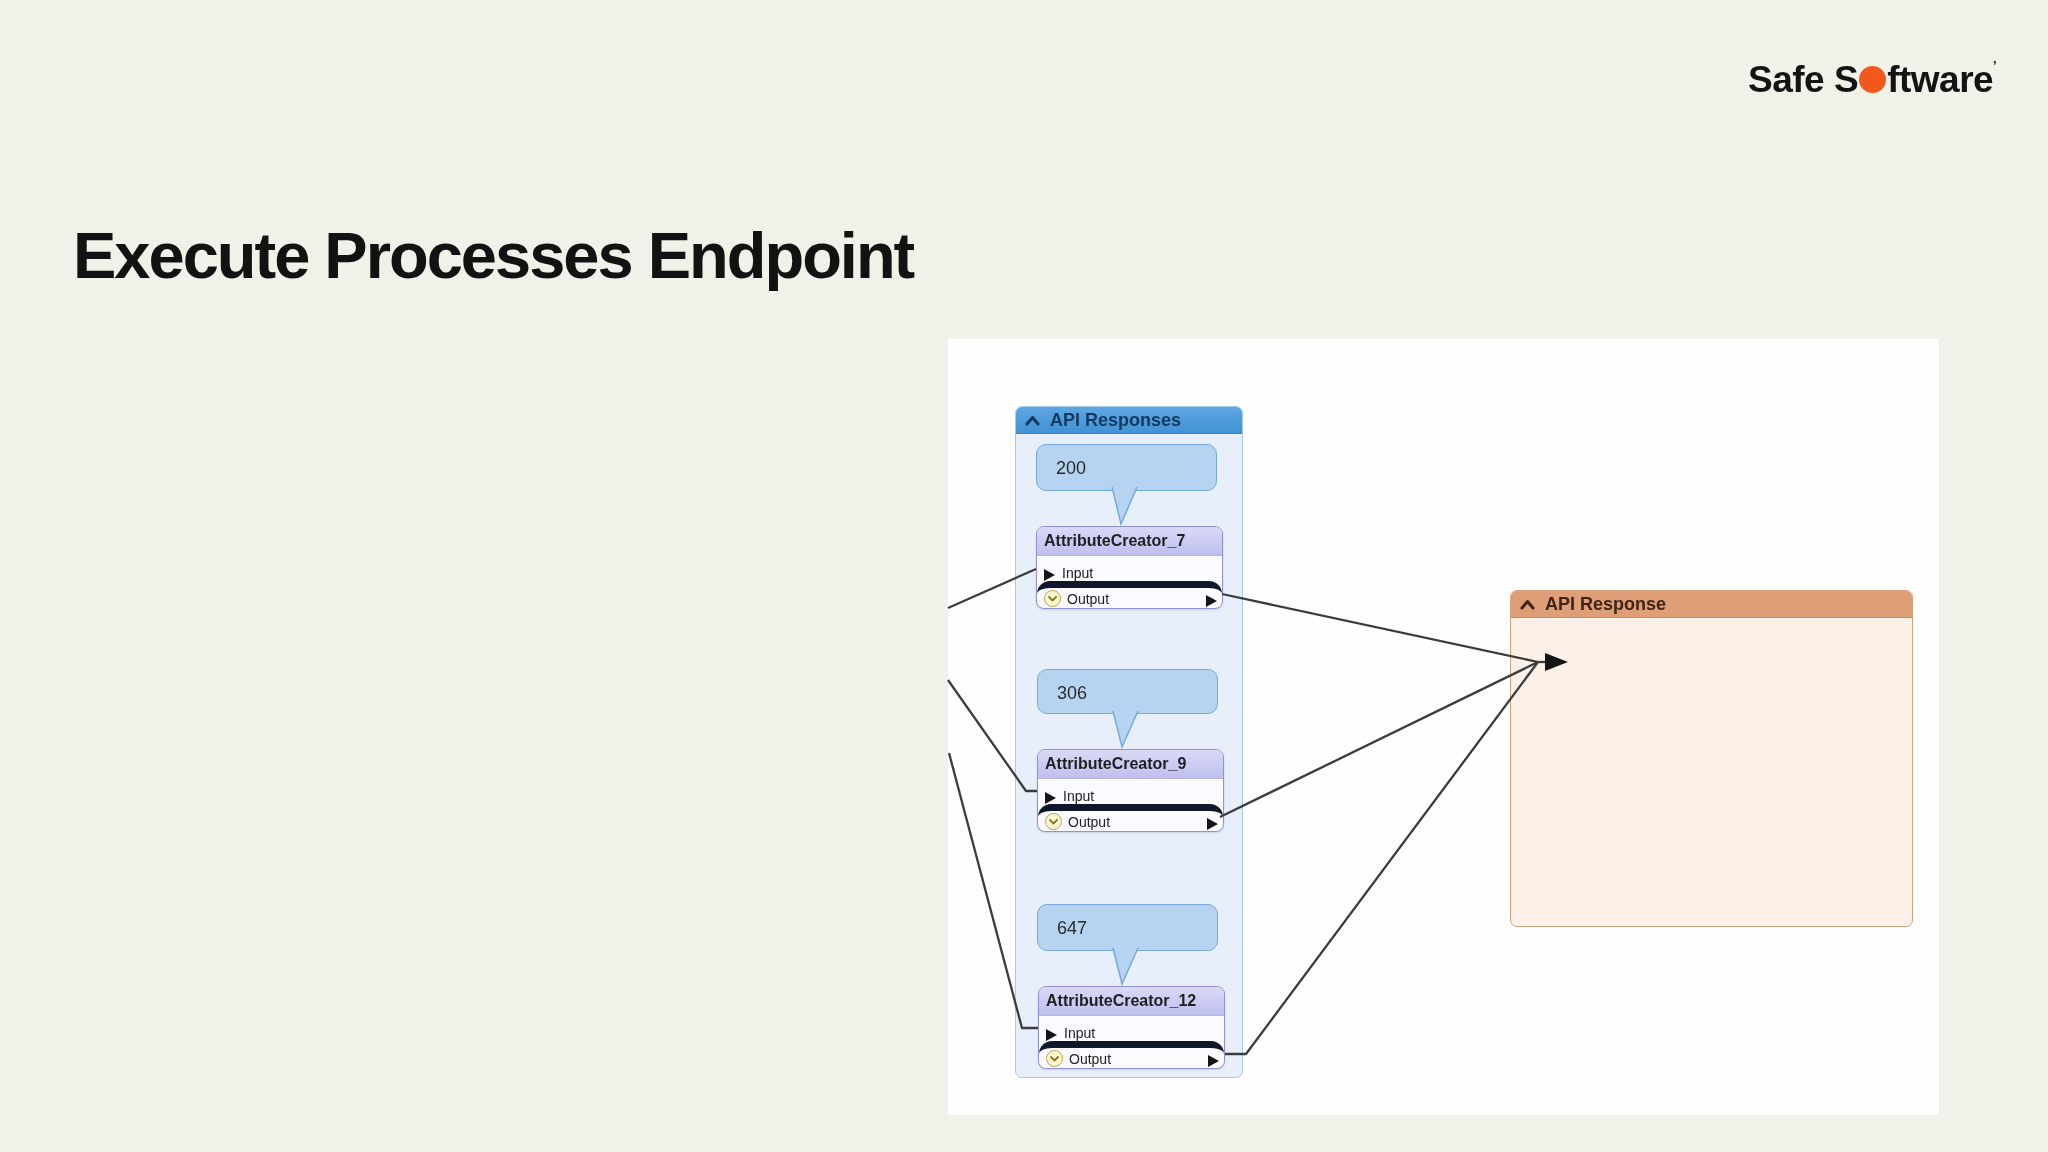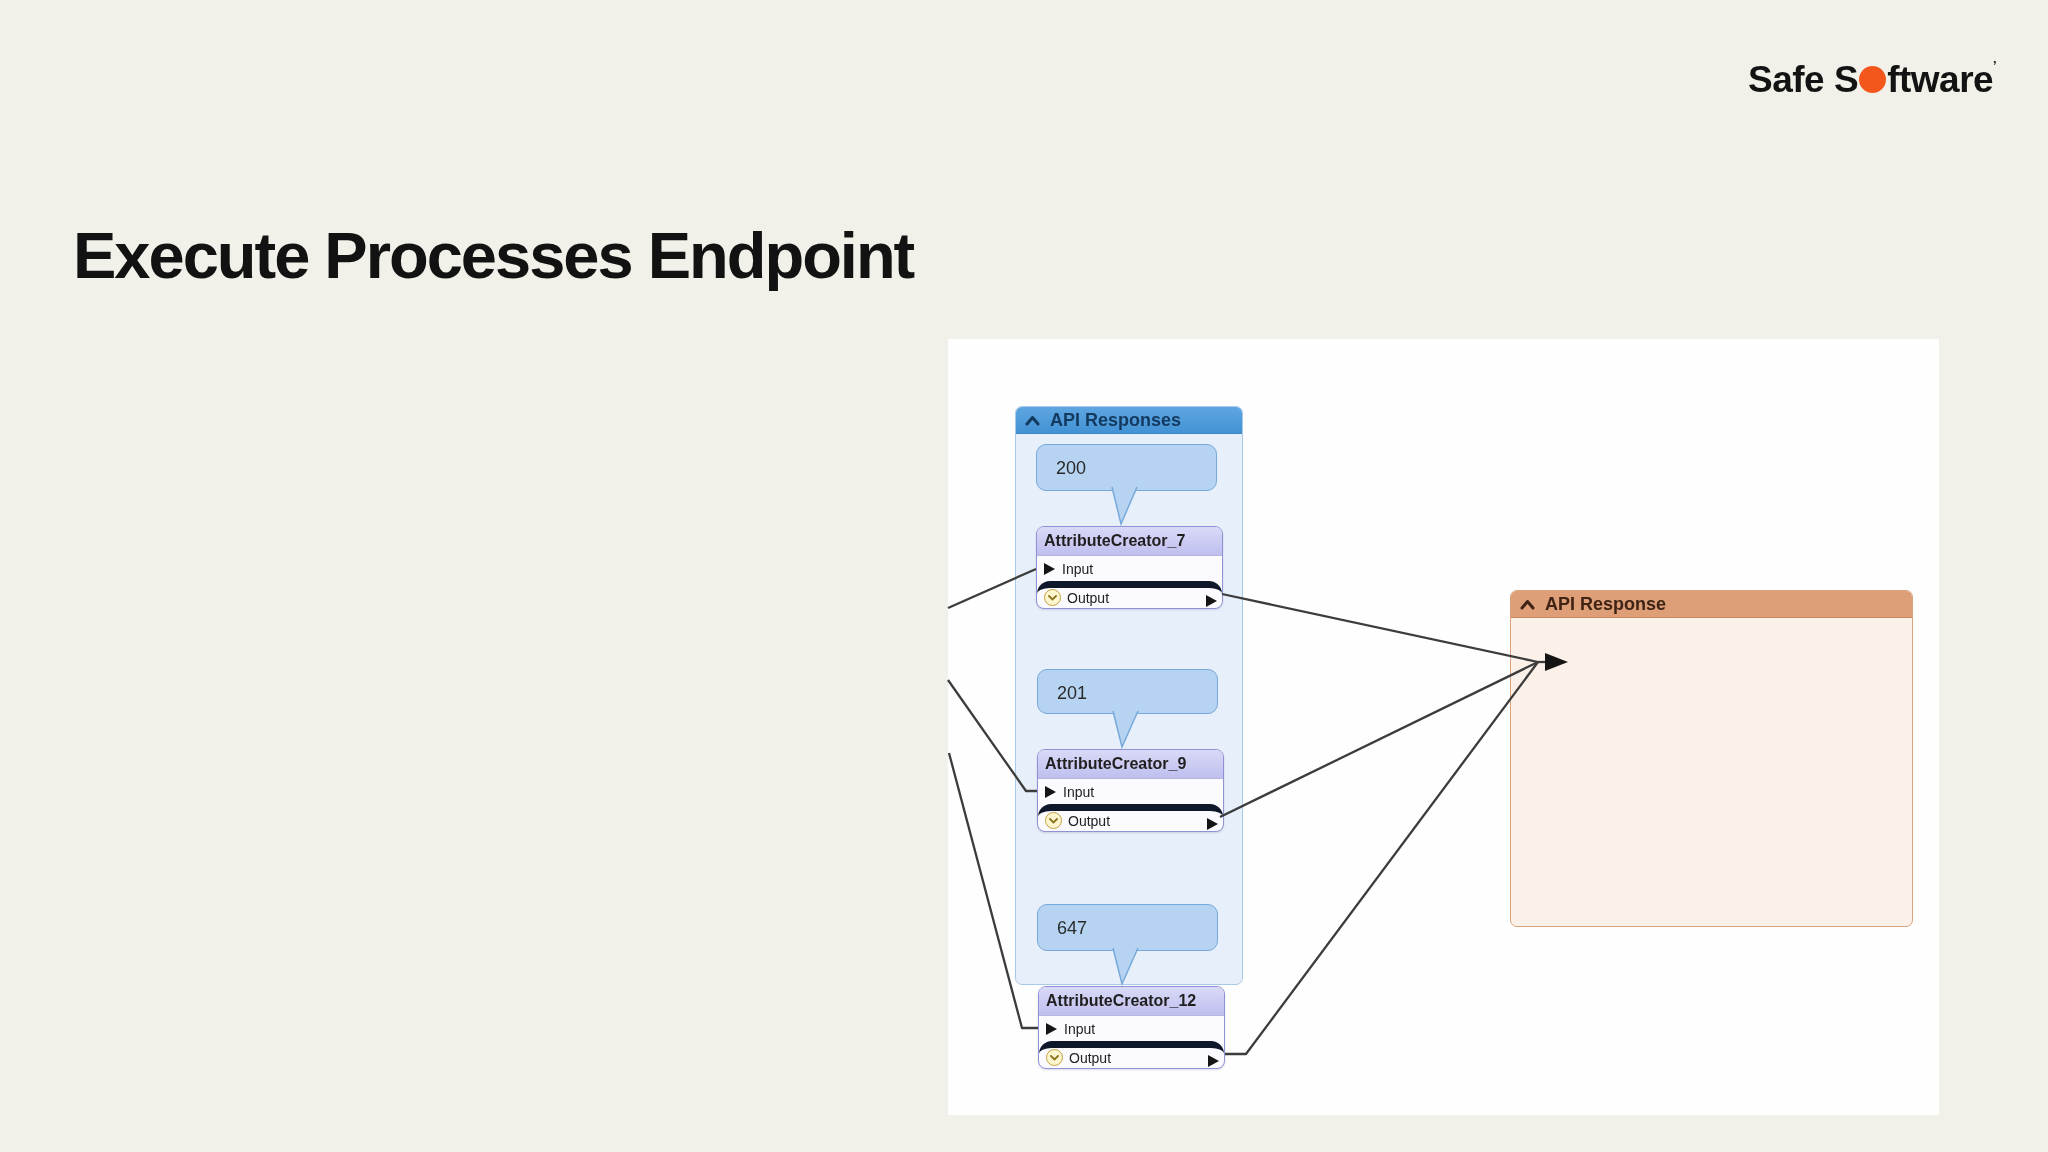--- a/index.html
+++ b/index.html
@@ -19,42 +19,42 @@
            letter-spacing:-2px; white-space:nowrap; }
   .bullet-row { position:absolute; left:93px; top:400px; display:flex; }
   .bullet-dot { width:25px; height:25px; border-radius:50%; background:#f4571c; margin-top:16px; flex:none; }
   .bullet-text { margin-left:57px; width:630px; font-size:45px; color:#1b1b1b; line-height:73px; }
 
   
   .canvas { position:absolute; left:948px; top:339px; width:991px; height:776px; background:#fefefe; }
 
   
   .bookmark { position:absolute; border-radius:7px; }
-  .bm-blue { left:67px; top:67px; width:228px; height:579px; background:#e7f0fa;
+  .bm-blue { left:67px; top:67px; width:228px; height:672px; background:#e7f0fa;
              border:1.5px solid #a9c9e9; }
   .bm-blue .bm-header { background:linear-gradient(#5ea6e1,#4292d4); color:#14395f;
                         border-bottom:1px solid #3d85c4; }
   .bm-orange { left:562px; top:251px; width:403px; height:337px; background:#fbf1e9;
                border:1.5px solid #d8a27c;text-align:right; }
   .bm-orange .bm-header { background:#dd9e78; color:#3f2415; border-bottom:1px solid #c98d66; }
   .bm-header { height:27px; border-radius:6px 6px 0 0; display:flex; align-items:center;
                padding:0 9px; font-size:18px; font-weight:700; }
   .bm-header .chev { margin-right:10px; display:flex; }
 
   
   .ann { position:absolute; width:181px; height:47px; background:#b6d4f1; border:1.5px solid #76a9db;
          border-radius:10px; font-size:18px; color:#2a2a2a; padding:13px 0 0 19px; }
 
   
   .tnode { position:absolute; width:187px; height:83px; background:#fbfbff;
            border:1.5px solid #9191d6; border-radius:8px; box-shadow:0 1px 2px rgba(60,60,120,0.18); }
   .tnode-header { height:29px; background:linear-gradient(#d9d9f7,#bfbfef); border-bottom:1px solid #b5b5e0;
                   border-radius:6.5px 6.5px 0 0; font-size:16px; font-weight:700; color:#1f1f1f;
                   display:flex; align-items:center; padding:0 7px; }
-  .prow { height:25px; display:flex; align-items:center; padding:8px 7px; font-size:14px; color:#222;
+  .prow { height:25px; display:flex; align-items:flex-end; padding:0 7px; font-size:14px; color:#222;
           position:relative; }
   .prow.out { border-top:7px solid #0f172a; height:26px;border-radius:13px; }
   .tri { width:0; height:0; border-top:6px solid transparent; border-bottom:6px solid transparent;
          border-left:11px solid #151515; flex:none; }
   .prow .tri { margin-right:7px; }
   .out-tri { position:absolute; right:-2px; top:7px; }
   .ycirc { width:17px; height:17px; border-radius:50%; background:#fdf5cd; border:1.5px solid #c1a23e;
            margin-right:6px; flex:none; display:flex; align-items:center; justify-content:center; }
 
   
@@ -80,21 +80,21 @@
               <polyline points="2,9 7.5,2.5 13,9" fill="none" stroke="#14395f" stroke-width="3" stroke-linecap="round" stroke-linejoin="round"></polyline>
             </svg>
         </span>
         <span>API Responses</span>
       </div>
 
       <div class="ann" style="left:20px; top:37px;">
         <span>200</span>
       </div>
       <div class="ann" style="left:21px; top:262px; height:45px;">
-        <span>201</span>
+        <span>306</span>
       </div>
       <div class="ann" style="left:21px; top:497px;">
         <span>647</span>
       </div>
 
       <div class="tnode" style="left:20px; top:119px;">
         <div class="tnode-header">AttributeCreator_7</div>
         <div class="prow">
           <span class="tri"></span>
           <span>Input</span>

